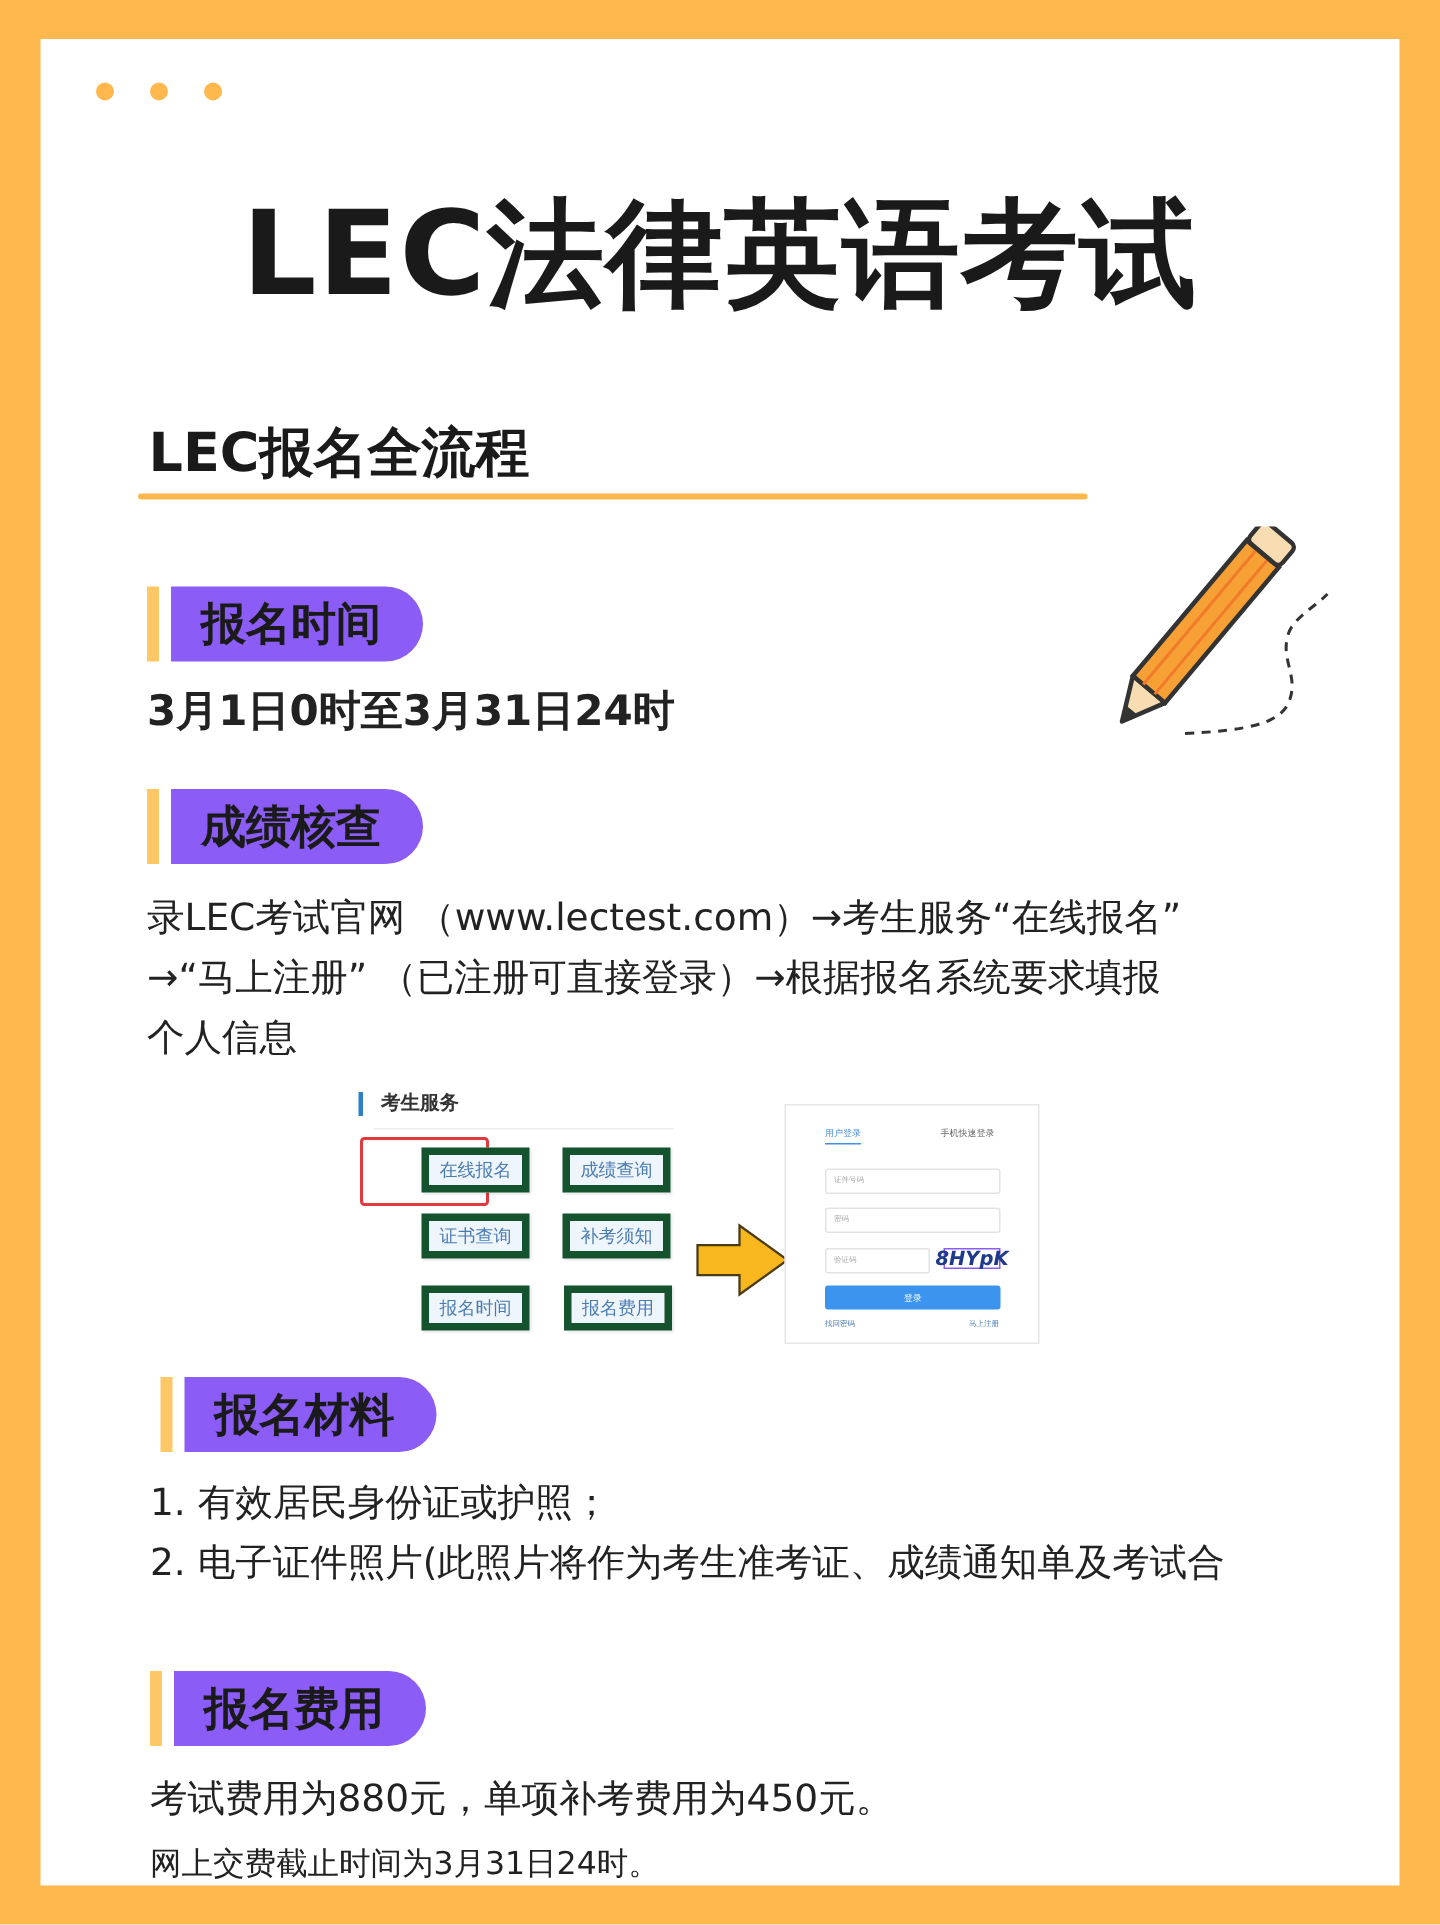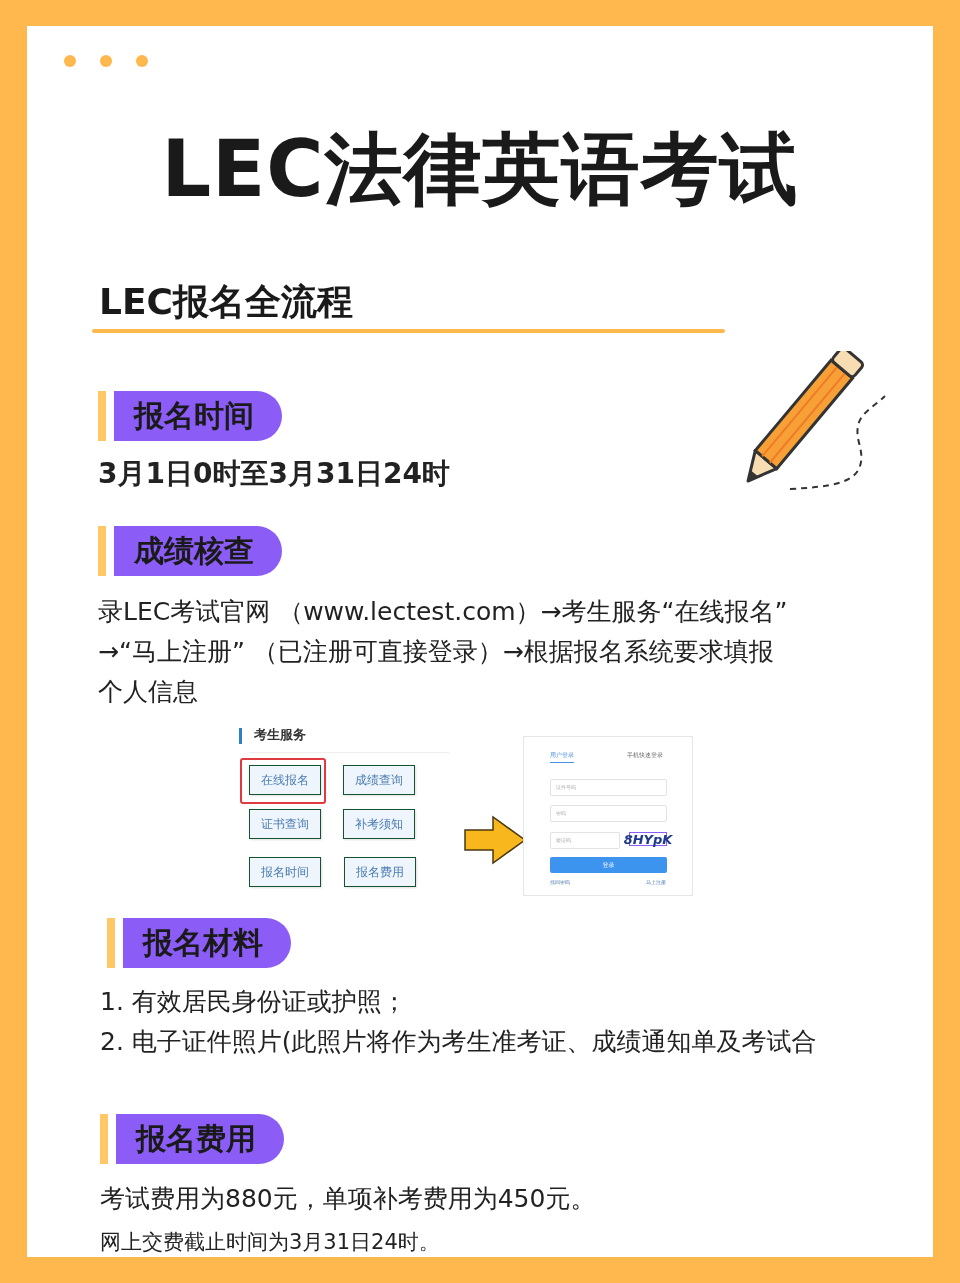--- a/index.html
+++ b/index.html
@@ -52,24 +52,25 @@
     
     .pencil { position: absolute; left: 703px; top: 325px; width: 170px; height: 140px; }
 
     
     .svc-panel { position: absolute; left: 210px; top: 698px; width: 200px; height: 170px; }
     .svc-title-bar { position: absolute; left: 2px; top: 4px; width: 3px; height: 16px; background: #2f7fc8; }
     .svc-title { position: absolute; left: 17px; top: 2px; font-size: 13px; font-weight: bold; color: #333; }
     .svc-line { position: absolute; left: 12px; top: 28px; width: 200px; height: 1px; background: #eee; }
     .svc-btn {
       position: absolute; width: 72px; height: 30px;
-      background: #eef5fc; border: 1px solid #14532d;
+      background: #eef5fc; border: 5px solid #14532d;
       font-size: 12px; color: #4a7bb0;
       display: flex; align-items: center; justify-content: center;
       box-shadow: 1px 1px 2px rgba(0,0,0,0.12);
+      margin-left: 32px;
     }
     .svc-highlight {
       position: absolute; left: 3px; top: 34px; width: 86px; height: 46px;
       border: 2px solid #e0393e; border-radius: 3px;
     }
     .arrow { position: absolute; left: 436px; top: 789px; width: 64px; height: 50px; }
 
     .login-panel {
       position: absolute; left: 496px; top: 710px; width: 170px; height: 160px;
       border: 1px solid #e6e6e6; background: #fff;

